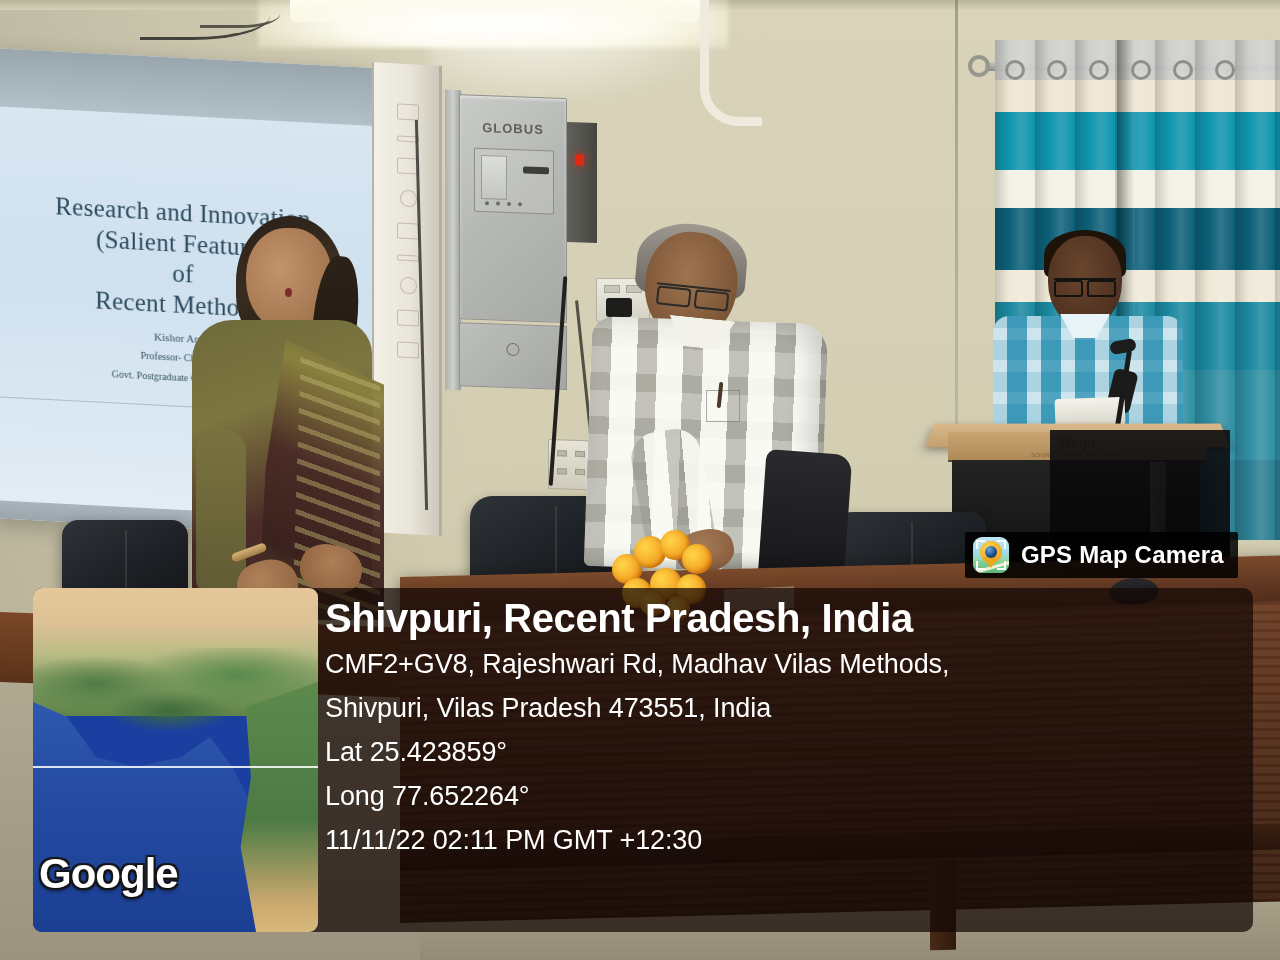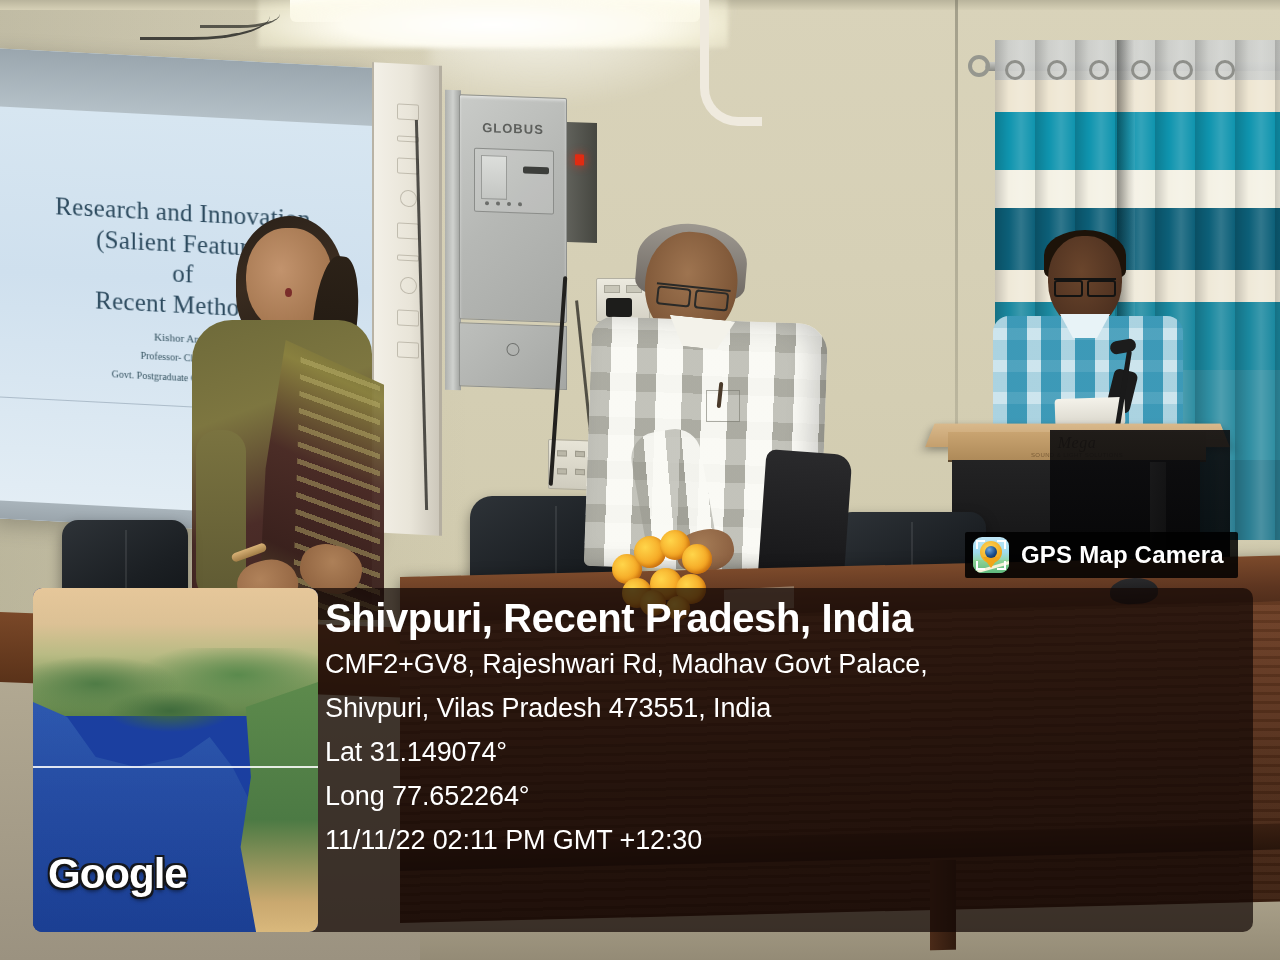--- a/index.html
+++ b/index.html
@@ -644,21 +644,21 @@
   .map-coast-land {
     position:absolute; right:0; bottom:0; width:86px; height:250px;
     background:linear-gradient(180deg,#5d8a4c 0%,#4c7a44 55%,#c9a86f 88%,#d9b87c 100%);
     clip-path:polygon(16% 10%, 100% 0, 100% 100%, 28% 100%, 10% 66%, 22% 38%);
   }
   .map-hline {
     position:absolute; left:0; top:178px; width:100%; height:2px;
     background:rgba(255,255,255,.85);
   }
   .google-wm {
-    position:absolute; left:15px; bottom:34px;
+    position:absolute; left:6px; bottom:34px;
     font-size:42px; font-weight:bold; color:#ffffff;
     letter-spacing:-1px;
     text-shadow:
       -2px -2px 0 rgba(20,20,20,.9), 2px -2px 0 rgba(20,20,20,.9),
       -2px  2px 0 rgba(20,20,20,.9), 2px  2px 0 rgba(20,20,20,.9),
        0    3px 4px rgba(0,0,0,.6);
   }
 </style>
 </head>
 <body>
@@ -862,20 +862,20 @@
     <div class="map-land-blotch"></div>
     <div class="map-ocean"></div>
     <div class="map-ocean2"></div>
     <div class="map-coast-land"></div>
     <div class="map-hline"></div>
     <div class="google-wm">Google</div>
   </div>
 
   <div class="info-text">
     <div class="info-title">Shivpuri, Recent Pradesh, India</div>
-    <div class="info-line">CMF2+GV8, Rajeshwari Rd, Madhav Govt Palace,</div>
+    <div class="info-line">CMF2+GV8, Rajeshwari Rd, Madhav Vilas Methods,</div>
     <div class="info-line">Shivpuri, Vilas Pradesh 473551, India</div>
-    <div class="info-line">Lat 31.149074°</div>
+    <div class="info-line">Lat 25.423859°</div>
     <div class="info-line">Long 77.652264°</div>
     <div class="info-line">11/11/22 02:11 PM GMT +12:30</div>
   </div>
 
 </div>
 
 </body></html>

